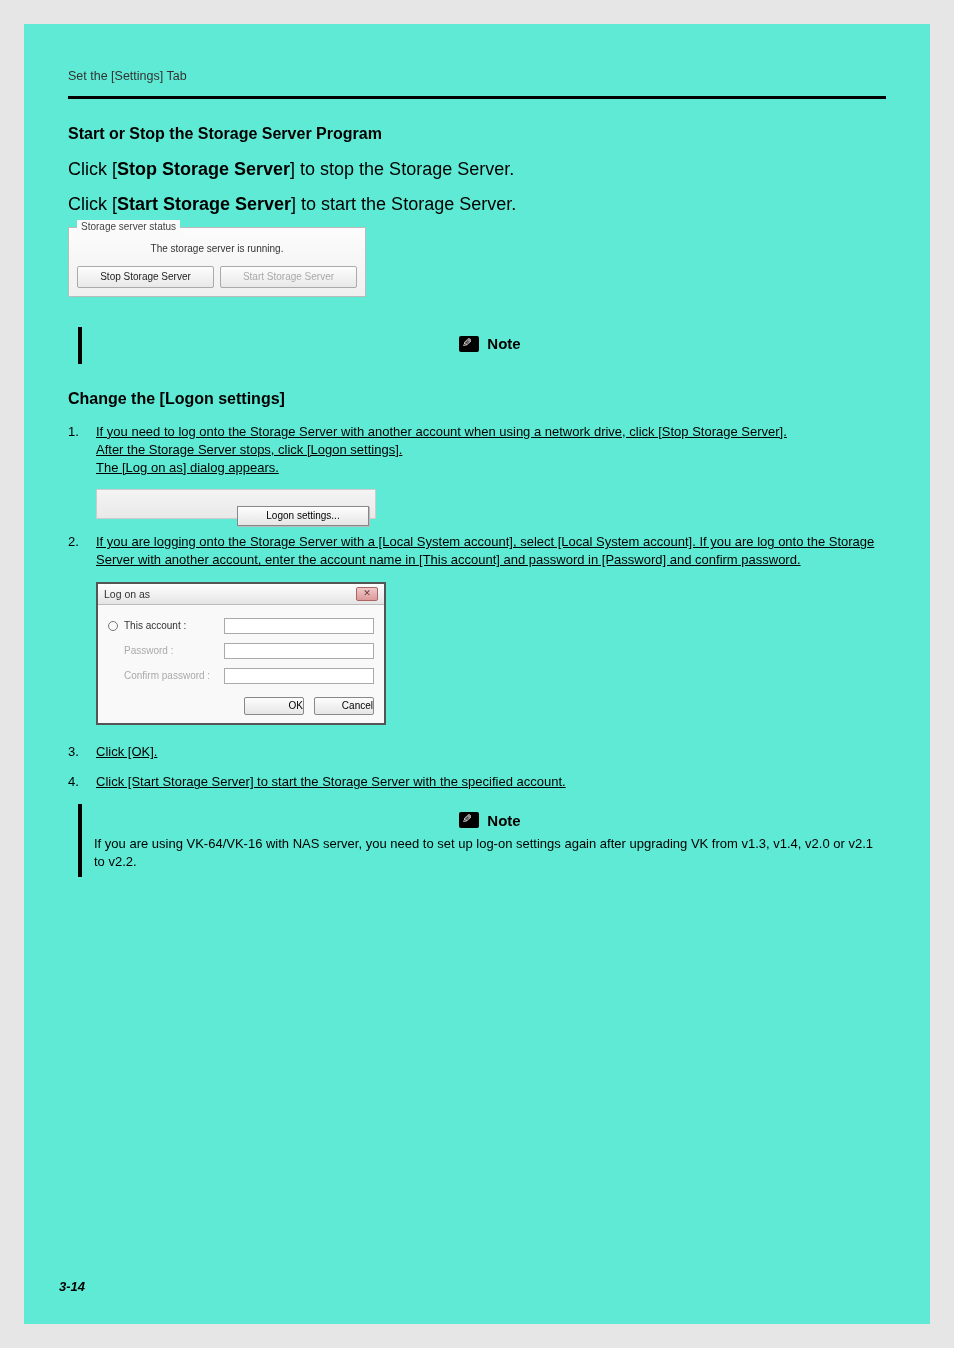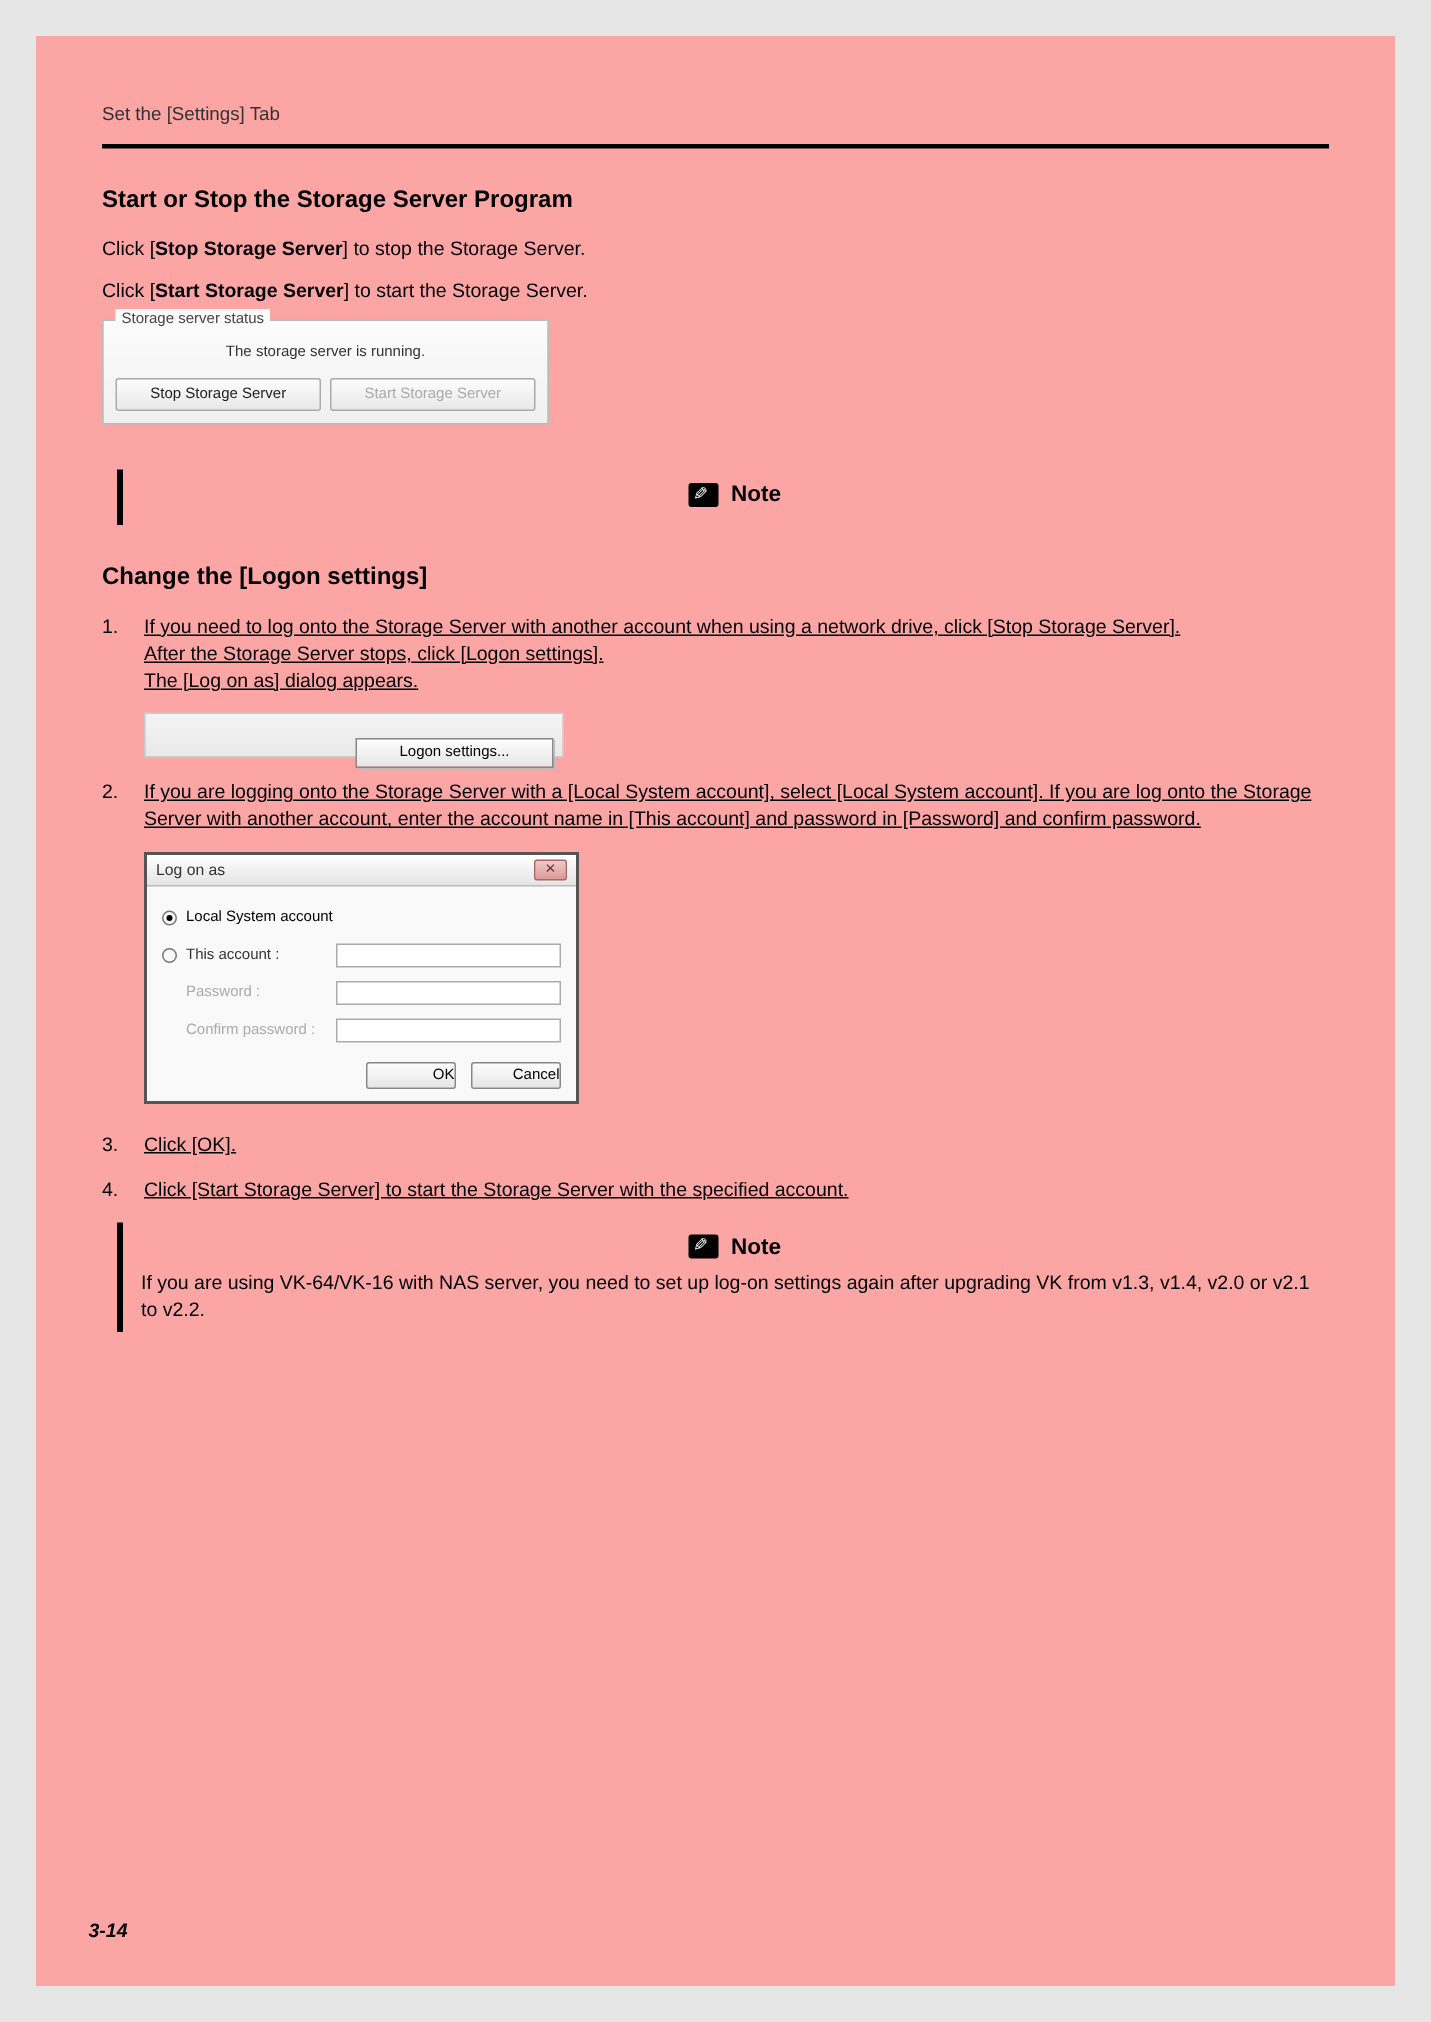--- a/index.html
+++ b/index.html
@@ -5,21 +5,21 @@
   * { box-sizing: border-box; margin: 0; padding: 0; }
   html, body { width: 954px; height: 1348px; }
   body {
     background: #e6e6e6;
     font-family: Arial, Helvetica, sans-serif;
     color: #000;
     font-size: 13px;
     line-height: 1.4;
   }
   .page {
-    background: #fca5a5;
+    background: #5eead4;
     margin: 24px 24px 0 24px;
     padding: 44px 44px 20px 44px;
     height: 1300px;
     position: relative;
   }
   .header-label {
     font-size: 12.5px;
     color: #333;
     margin-bottom: 10px;
   }
@@ -27,21 +27,21 @@
     border: none;
     border-top: 3px solid #000;
     margin-bottom: 24px;
   }
   .sec-heading {
     font-size: 16px;
     font-weight: bold;
     margin-bottom: 12px;
   }
   .para {
-    font-size: 13px;
+    font-size: 18px;
     margin-bottom: 10px;
   }
   .strong-inline { font-weight: 600; }
 
   
   .ss-box {
     border: 1px solid #bbb;
     background: linear-gradient(#fcfcfc,#f0f0f0);
     width: 298px;
     padding: 10px 8px 8px 8px;
@@ -257,24 +257,20 @@
       <span class="txt">If you are logging onto the Storage Server with a [Local System account], select [Local System account]. If you are log onto the Storage Server with another account, enter the account name in [This account] and password in [Password] and confirm password.</span>
     </li>
   </ol>
 
   <div class="dlg">
     <div class="dlg-title">
       <span>Log on as</span>
       <span class="dlg-close">✕</span>
     </div>
     <div class="dlg-body">
-      <div class="dlg-row">
-        <span class="radio sel"></span>
-        <span>Local System account</span>
-      </div>
       <div class="dlg-row">
         <span class="radio"></span>
         <span class="dlg-label">This account :</span>
         <span class="dlg-inp"></span>
       </div>
       <div class="dlg-row">
         <span style="width:16px"></span>
         <span class="dlg-label dis">Password :</span>
         <span class="dlg-inp"></span>
       </div>

